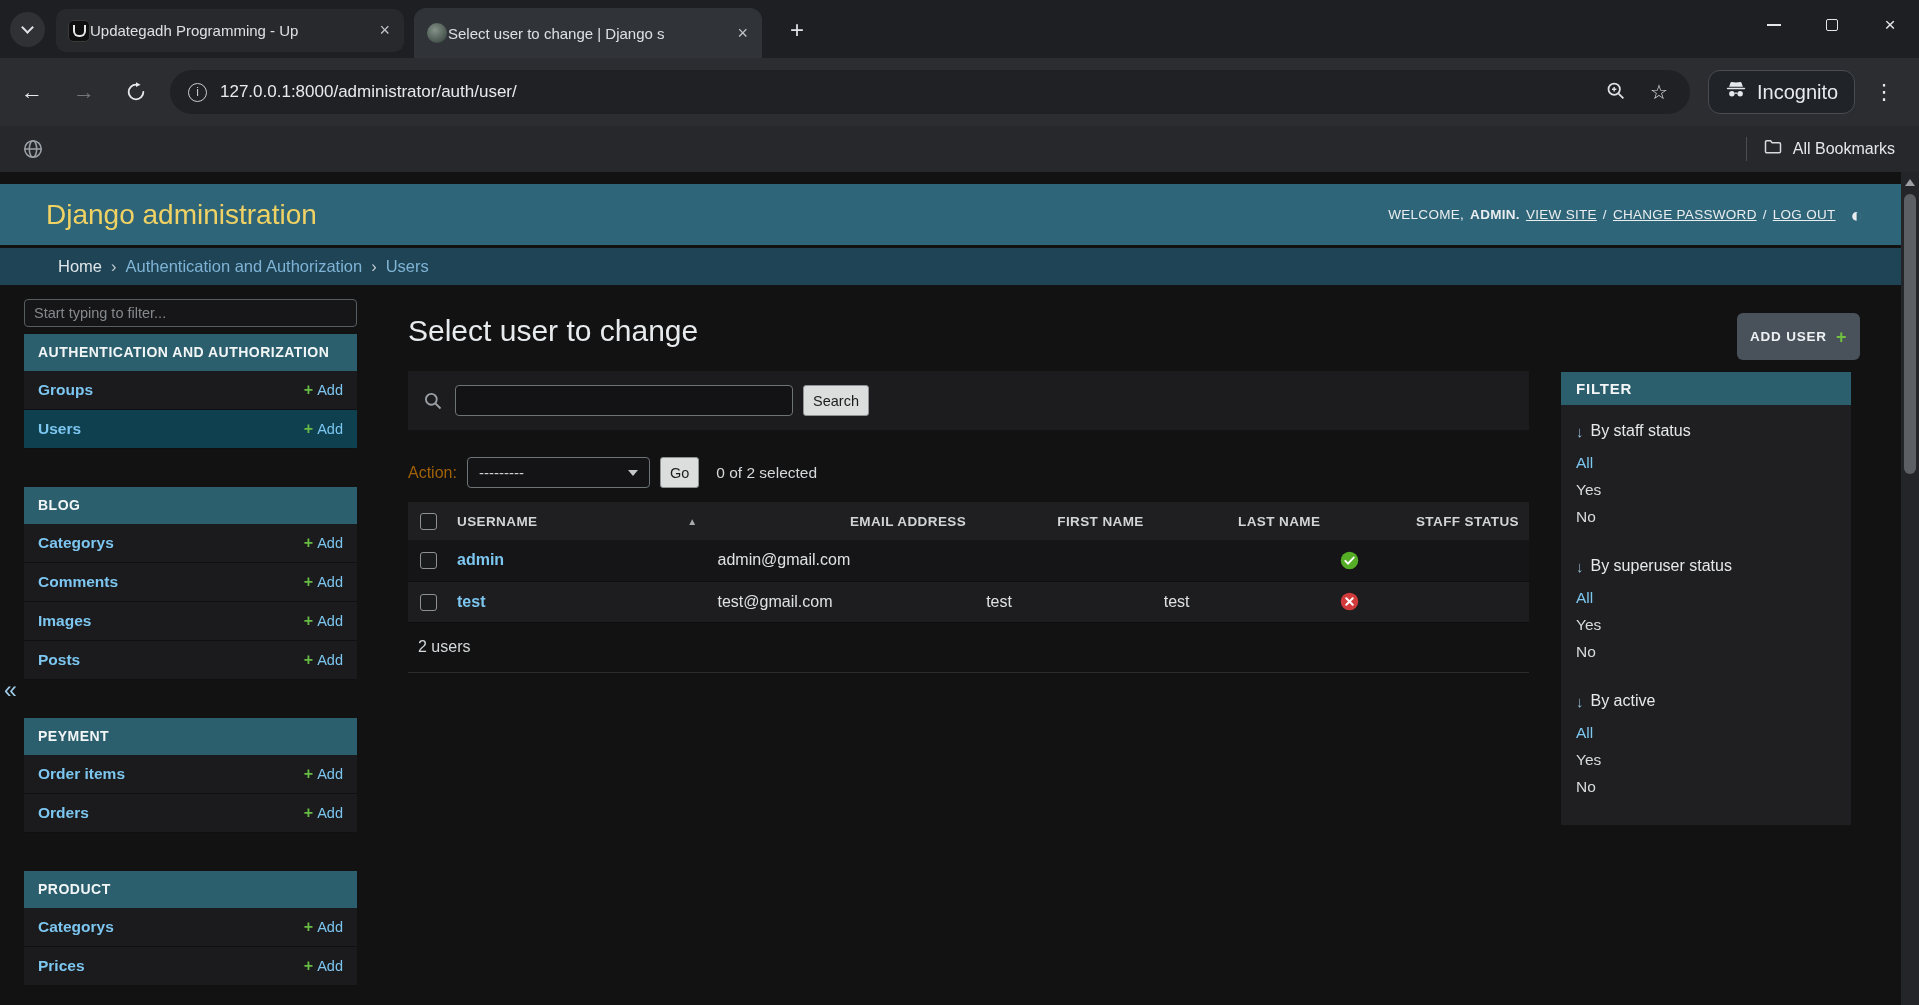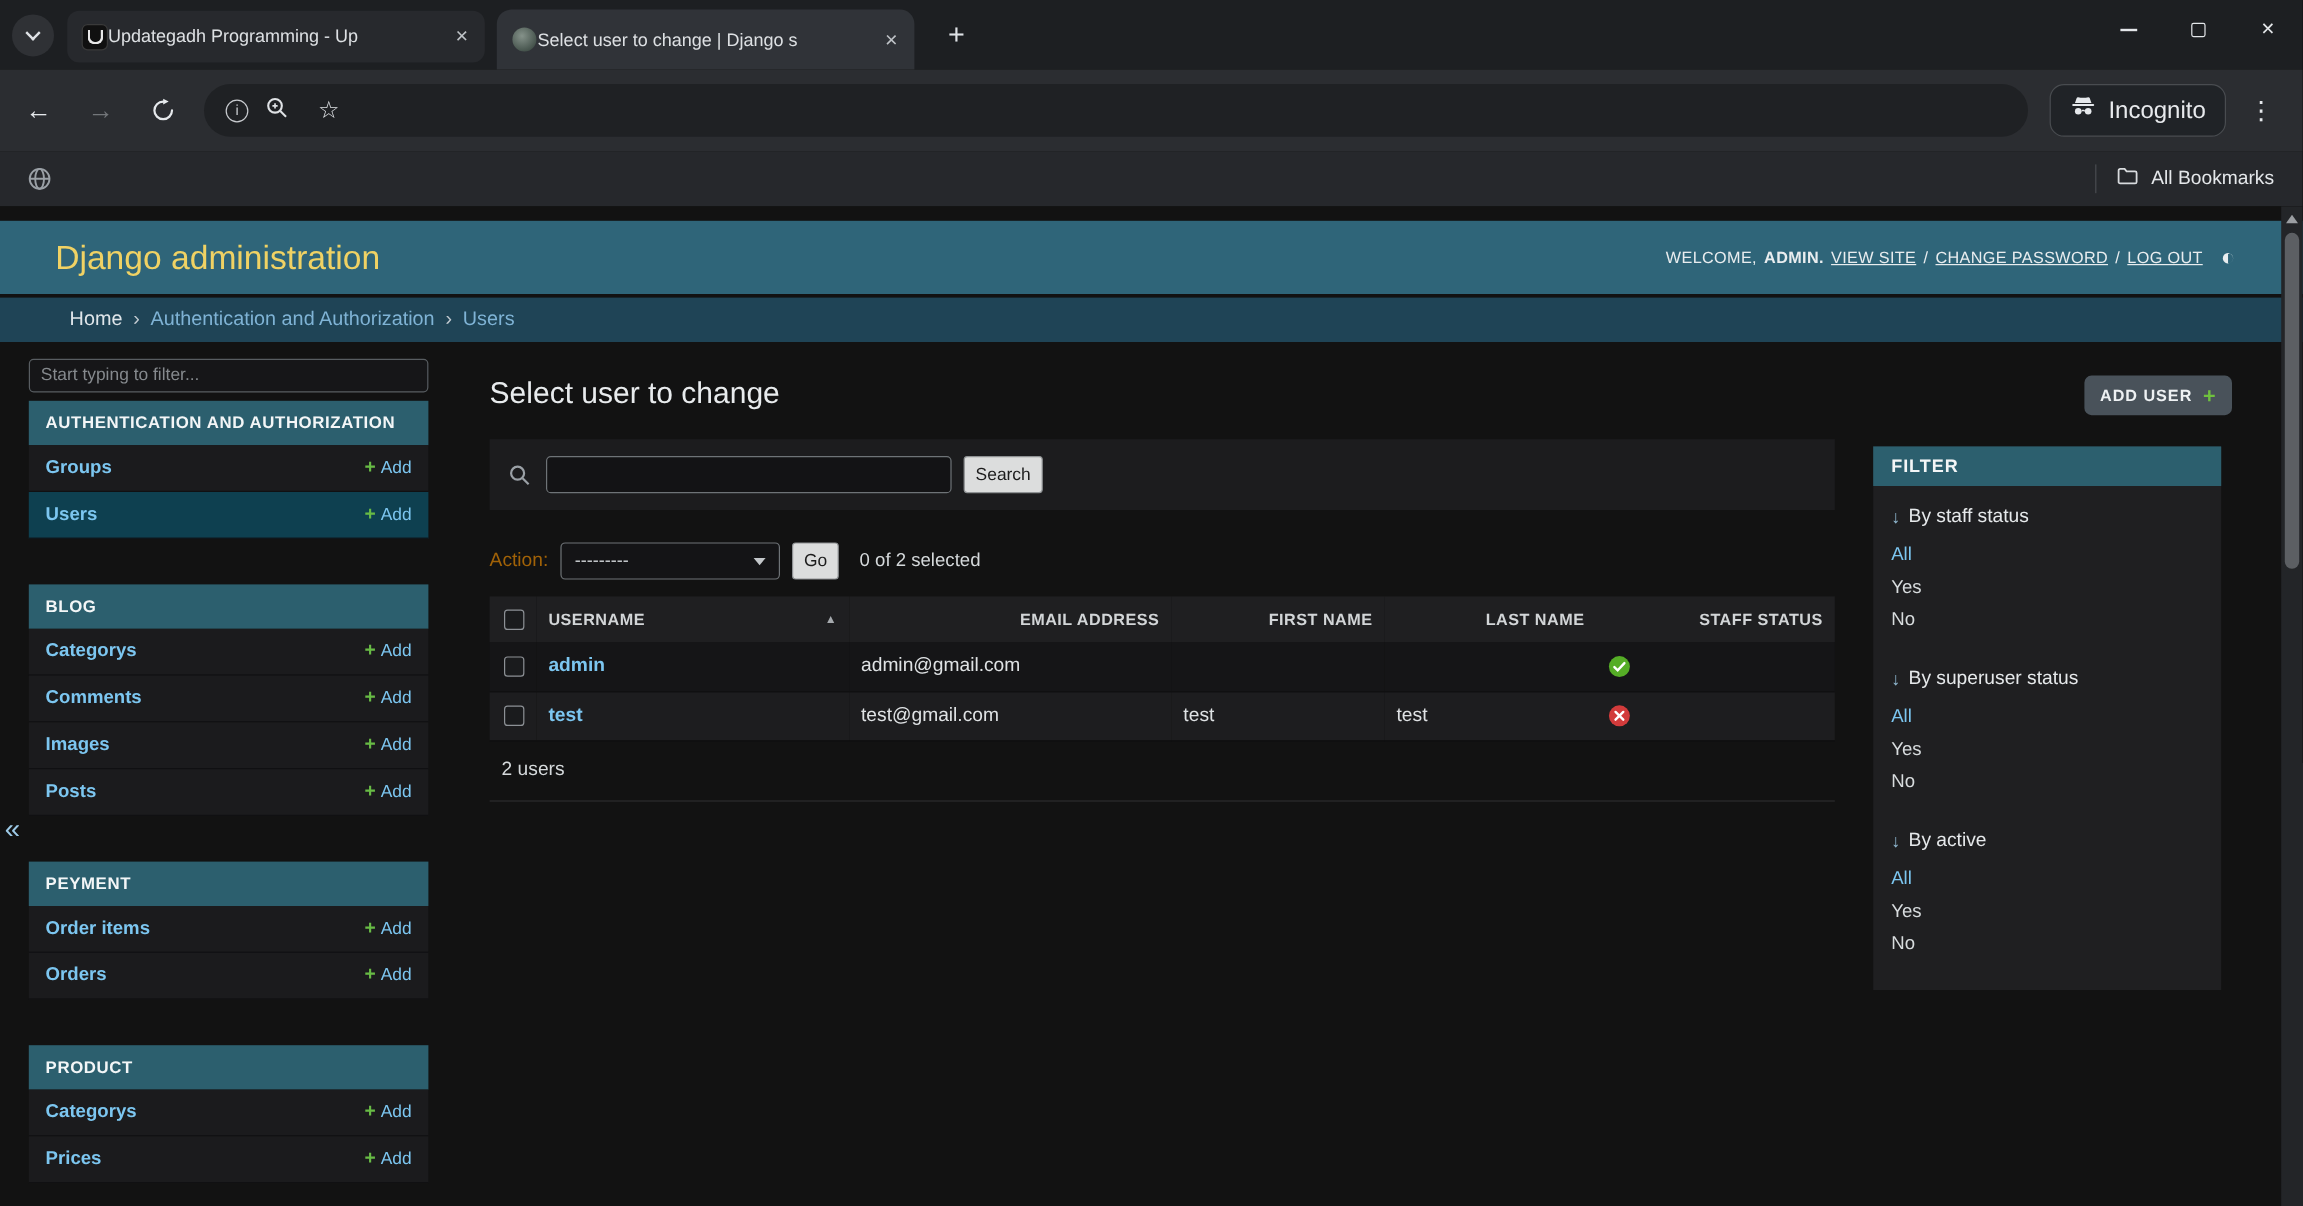--- a/index.html
+++ b/index.html
@@ -69,24 +69,24 @@
   .sb-filter + .sb-module{margin-top:7px;}
   .sb-caption{background:#2c5f6e;color:#f3f6f7;font-size:14px;font-weight:700;letter-spacing:.5px;padding:9px 14px;line-height:19px;}
   .sb-row{height:39px;background:#1b1b1d;border-bottom:1px solid #101012;display:flex;align-items:center;justify-content:space-between;padding:0 14px;}
   .sb-row.selected{background:#0e4050;}
   .sb-link{color:#7cc6f0;font-size:15.5px;font-weight:700;text-decoration:none;cursor:pointer;}
   .sb-add{display:flex;align-items:center;gap:4px;font-size:14.5px;cursor:pointer;}
   .plus{color:#68bb45;font-weight:700;font-size:16px;}
   .sb-addtext{color:#7cc6f0;text-decoration:none;}
 
   
-  .addbtn{position:absolute;left:1737px;top:141px;height:33px;padding:0 13px;background:#49525a;border-radius:6px;display:flex;align-items:center;gap:9px;font-size:13.5px;font-weight:700;letter-spacing:.8px;color:#eef1f3;cursor:pointer;}
+  .addbtn{position:absolute;left:1737px;top:141px;height:47px;padding:0 13px;background:#49525a;border-radius:6px;display:flex;align-items:center;gap:9px;font-size:13.5px;font-weight:700;letter-spacing:.8px;color:#eef1f3;cursor:pointer;}
   .addbtn-plus{color:#6fc13e;font-size:18px;font-weight:700;line-height:1;}
   .main{position:absolute;left:408px;top:134px;width:1121px;}
-  .page-title{margin-top:8px;font-size:25px;font-weight:500;color:#e8ebed;}
+  .page-title{margin-top:8px;font-size:30px;font-weight:500;color:#e8ebed;}
   .searchbar{margin-top:23px;height:59px;background:#1c1c1e;display:flex;align-items:center;padding:0 15px;}
   .search-mag{margin-right:12px;display:flex;}
   .search-input{width:338px;height:31px;background:#131315;border:1px solid #6e7377;border-radius:4px;color:#e2e5e7;font-size:15px;padding:0 9px;font-family:inherit;outline:none;}
   .btn{height:31px;background:#dcdddd;color:#1c1c1c;border:1px solid #8f9294;border-radius:3px;font-size:14.5px;font-family:inherit;padding:0 9px;cursor:pointer;}
   .searchbar .btn{margin-left:10px;}
   .actions{margin-top:27px;display:flex;align-items:center;}
   .action-label{font-size:16px;color:#a16207;margin-right:10px;}
   .select{width:183px;height:31px;background:#141416;border:1px solid #6e7377;border-radius:4px;display:flex;align-items:center;justify-content:space-between;padding:0 11px;color:#ced2d5;font-size:15px;cursor:pointer;}
   .select-arrow{width:0;height:0;border-left:5px solid transparent;border-right:5px solid transparent;border-top:6px solid #c3c7ca;}
   .actions .btn{margin-left:10px;}
@@ -158,20 +158,21 @@
     <span class="navicon">←</span>
     <span class="navicon fwd">→</span>
     <span class="navicon">
       <svg viewBox="0 0 24 24" width="22" height="22">
           <path d="M12 4a8 8 0 1 0 8 8" fill="none" stroke="#e6e9ec" stroke-width="2" stroke-linecap="round"></path>
           <path d="M12 1.4 17 4l-5 2.6z" fill="#e6e9ec"></path>
         </svg>
     </span>
     <div class="urlbar">
       <span class="info-icon">i</span>
+      <span class="url-text">127.0.0.1:8000/administrator/auth/user/</span>
       <span class="url-right">
         <span>
           <svg viewBox="0 0 24 24" width="21" height="21" fill="none" stroke="#dfe2e5" stroke-width="2">
               <circle cx="10.5" cy="10.5" r="6.5"></circle>
               <path d="M15.5 15.5 21 21"></path>
               <path d="M10.5 8v5M8 10.5h5" stroke-width="1.6"></path>
             </svg>
         </span>
         <span class="star-icon">☆</span>
       </span>

